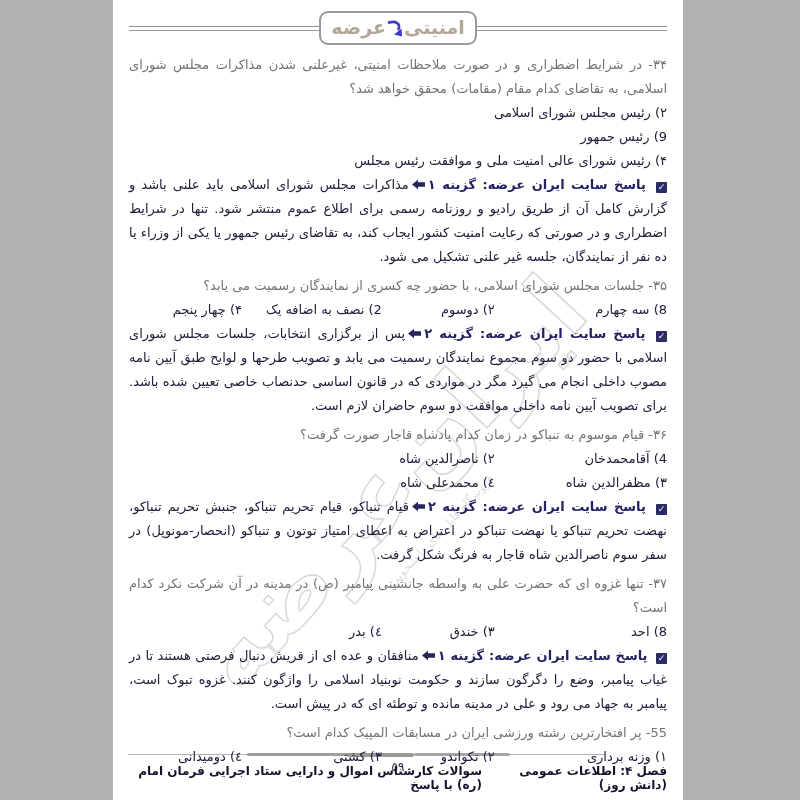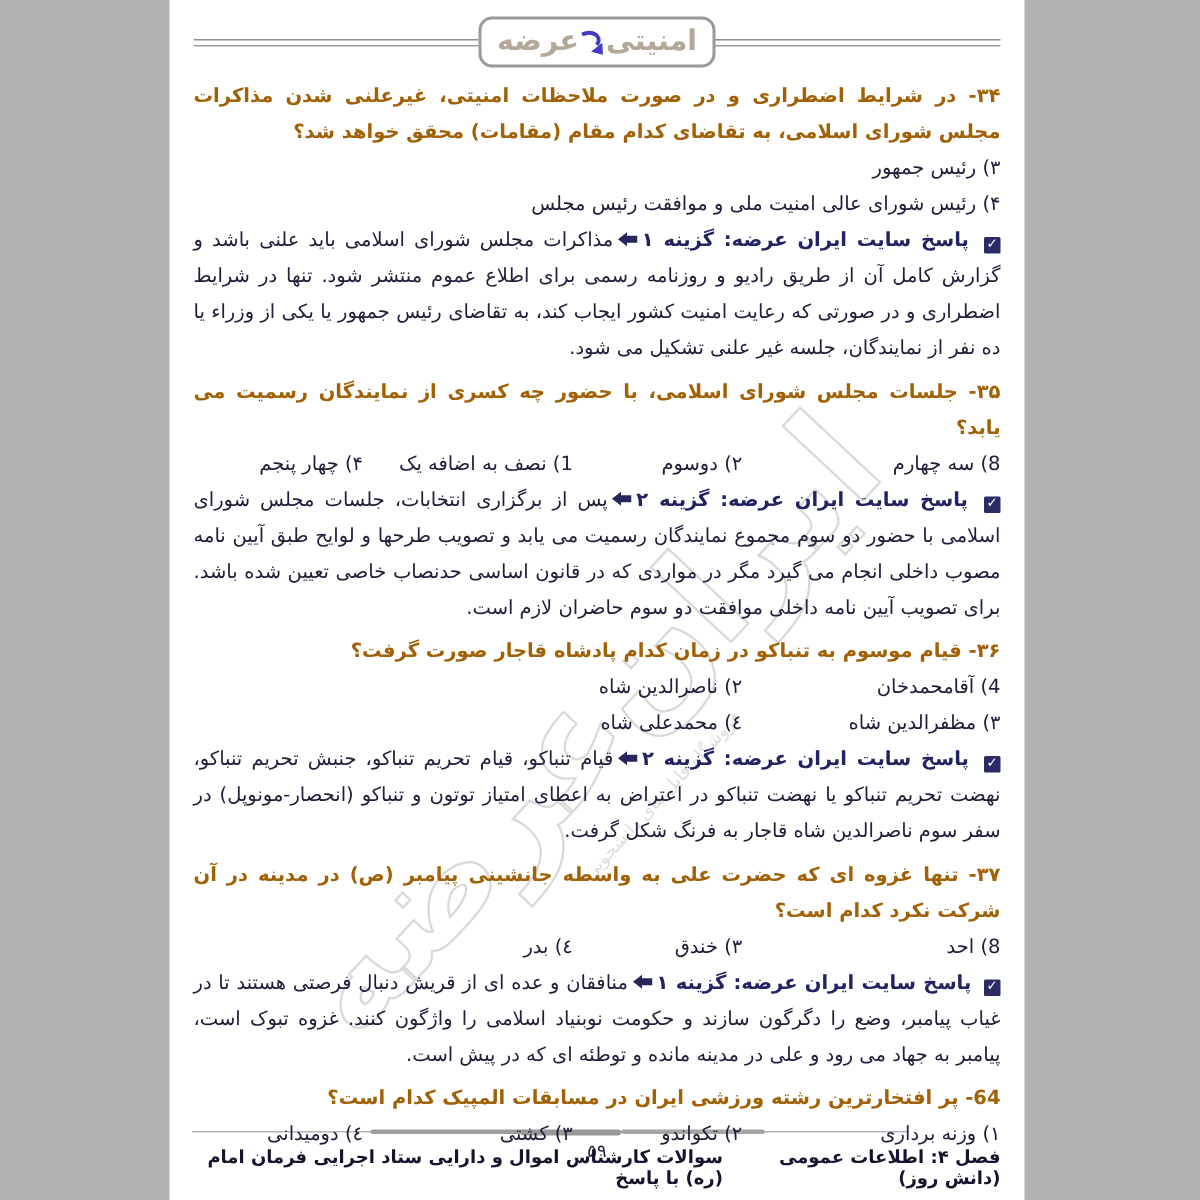--- a/index.html
+++ b/index.html
@@ -10,21 +10,21 @@
   
   .header{display:flex;align-items:center;margin-top:8px;height:40px;}
   .hrule{flex:1;height:3px;border-top:1px solid #8f8f8f;border-bottom:1px solid #9c9c9c;}
   .logo{display:flex;align-items:center;gap:2px;border:2px solid #9a9a9a;
     border-radius:9px;background:#fff;padding:1px 10px 3px 10px;margin:0 -2px;
     font-weight:bold;font-size:19px;color:#b3a897;line-height:26px;z-index:2;}
   .logo .word{letter-spacing:-0.5px;}
   .logo svg{margin:4px -3px 0 -3px;}
   
   .qblock{font-size:13px;color:#20203c;}
-  .qtitle{font-weight:bold;color:#a16207;line-height:24px;margin-top:5px;text-align:justify;}
+  .qtitle{font-weight:normal;color:#737373;line-height:24px;margin-top:5px;text-align:justify;}
   .opt{line-height:24px;}
   .opts-row4{display:grid;grid-template-columns:32% 21% 26% 21%;line-height:24px;}
   .opts-grid2{display:grid;grid-template-columns:32% 68%;line-height:24px;}
   .answer{text-align:justify;line-height:24px;}
   .chk{display:inline-block;width:11px;height:11px;background:#2b2b66;border-radius:1px;
     color:#fff;font-size:9px;line-height:11px;text-align:center;vertical-align:-1px;margin-left:4px;}
   .alabel{font-weight:bold;color:#232363;}
   .aarrow{vertical-align:-1px;margin:0 3px;}
   
   .watermark{position:absolute;left:70px;top:330px;width:430px;height:320px;
@@ -67,33 +67,34 @@
         </svg>
         <span class="word">عرضه</span>
       </div>
       <div class="hrule"></div>
     </div>
 
     <div id="questions">
         <div class="qblock">
           <div class="qtitle">۳۴- در شرایط اضطراری و در صورت ملاحظات امنیتی، غیرعلنی شدن مذاکرات مجلس شورای اسلامی، به تقاضای کدام مقام (مقامات) محقق خواهد شد؟</div>
           <div class="opts-stacked">
-            <div class="opt">۳) رئیس جمهور</div>
+            <div class="opt">۲) رئیس مجلس شورای اسلامی</div>
+            <div class="opt">9) رئیس جمهور</div>
             <div class="opt">۴) رئیس شورای عالی امنیت ملی و موافقت رئیس مجلس</div>
           </div>
           <div class="answer"><span class="chk">✓</span> <span class="alabel">پاسخ سایت ایران عرضه: گزینه ۱</span><svg class="aarrow" width="13" height="11" viewBox="0 0 13 11">
               <path d="M0 5.5 L6 0.8 V3.2 H13 V7.8 H6 V10.2 Z" fill="#26265c"></path>
             </svg><span>مذاکرات مجلس شورای اسلامی باید علنی باشد و گزارش کامل آن از طریق رادیو و روزنامه رسمی برای اطلاع عموم منتشر شود. تنها در شرایط اضطراری و در صورتی که رعایت امنیت کشور ایجاب کند، به تقاضای رئیس جمهور یا یکی از وزراء یا ده نفر از نمایندگان، جلسه غیر علنی تشکیل می شود.</span></div>
         </div>
         <div class="qblock">
           <div class="qtitle">۳۵- جلسات مجلس شورای اسلامی، با حضور چه کسری از نمایندگان رسمیت می یابد؟</div>
           <div class="opts-row4">
             <div class="opt">8) سه چهارم</div>
             <div class="opt">۲) دوسوم</div>
-            <div class="opt">1) نصف به اضافه یک</div>
+            <div class="opt">2) نصف به اضافه یک</div>
             <div class="opt">۴) چهار پنجم</div>
           </div>
           <div class="answer"><span class="chk">✓</span> <span class="alabel">پاسخ سایت ایران عرضه: گزینه ۲</span><svg class="aarrow" width="13" height="11" viewBox="0 0 13 11">
               <path d="M0 5.5 L6 0.8 V3.2 H13 V7.8 H6 V10.2 Z" fill="#26265c"></path>
             </svg><span>پس از برگزاری انتخابات، جلسات مجلس شورای اسلامی با حضور دو سوم مجموع نمایندگان رسمیت می یابد و تصویب طرحها و لوایح طبق آیین نامه مصوب داخلی انجام می گیرد مگر در مواردی که در قانون اساسی حدنصاب خاصی تعیین شده باشد. برای تصویب آیین نامه داخلی موافقت دو سوم حاضران لازم است.</span></div>
         </div>
         <div class="qblock">
           <div class="qtitle">۳۶- قیام موسوم به تنباکو در زمان کدام پادشاه قاجار صورت گرفت؟</div>
           <div class="opts-grid2">
             <div class="opt">4) آقامحمدخان</div>
@@ -110,21 +111,21 @@
           <div class="opts-row4">
             <div class="opt">8) احد</div>
             <div class="opt">۳) خندق</div>
             <div class="opt">٤) بدر</div>
           </div>
           <div class="answer"><span class="chk">✓</span> <span class="alabel">پاسخ سایت ایران عرضه: گزینه ۱</span><svg class="aarrow" width="13" height="11" viewBox="0 0 13 11">
               <path d="M0 5.5 L6 0.8 V3.2 H13 V7.8 H6 V10.2 Z" fill="#26265c"></path>
             </svg><span>منافقان و عده ای از قریش دنبال فرصتی هستند تا در غیاب پیامبر، وضع را دگرگون سازند و حکومت نوبنیاد اسلامی را واژگون کنند. غزوه تبوک است، پیامبر به جهاد می رود و علی در مدینه مانده و توطئه ای که در پیش است.</span></div>
         </div>
         <div class="qblock">
-          <div class="qtitle">64- پر افتخارترین رشته ورزشی ایران در مسابقات المپیک کدام است؟</div>
+          <div class="qtitle">55- پر افتخارترین رشته ورزشی ایران در مسابقات المپیک کدام است؟</div>
           <div class="opts-row4">
             <div class="opt">۱) وزنه برداری</div>
             <div class="opt">۲) تکواندو</div>
             <div class="opt">۳) کشتی</div>
             <div class="opt">٤) دومیدانی</div>
           </div>
         </div>
       </div>
   </div>
 

